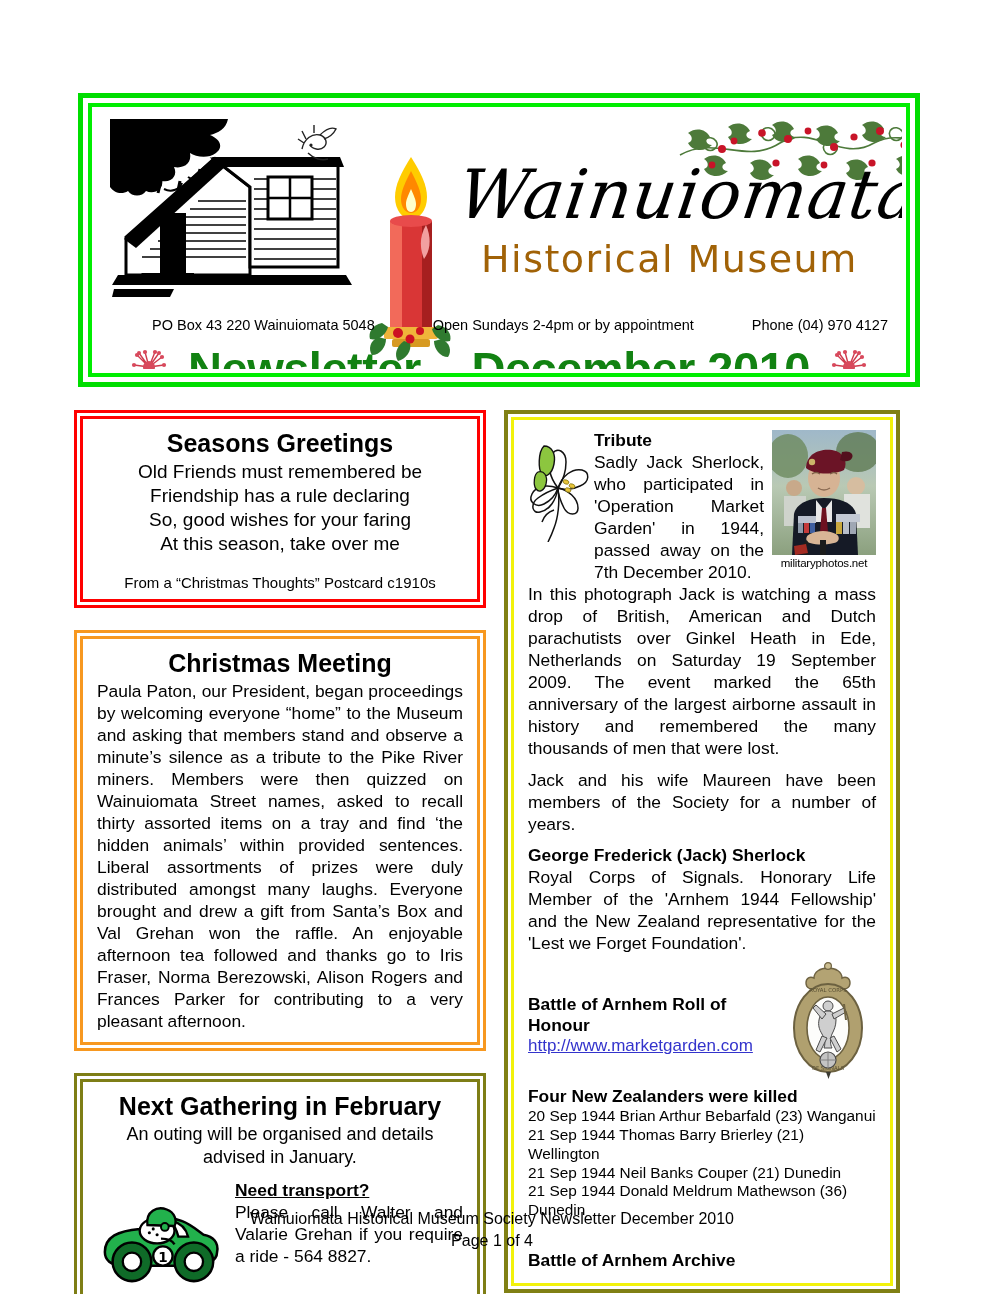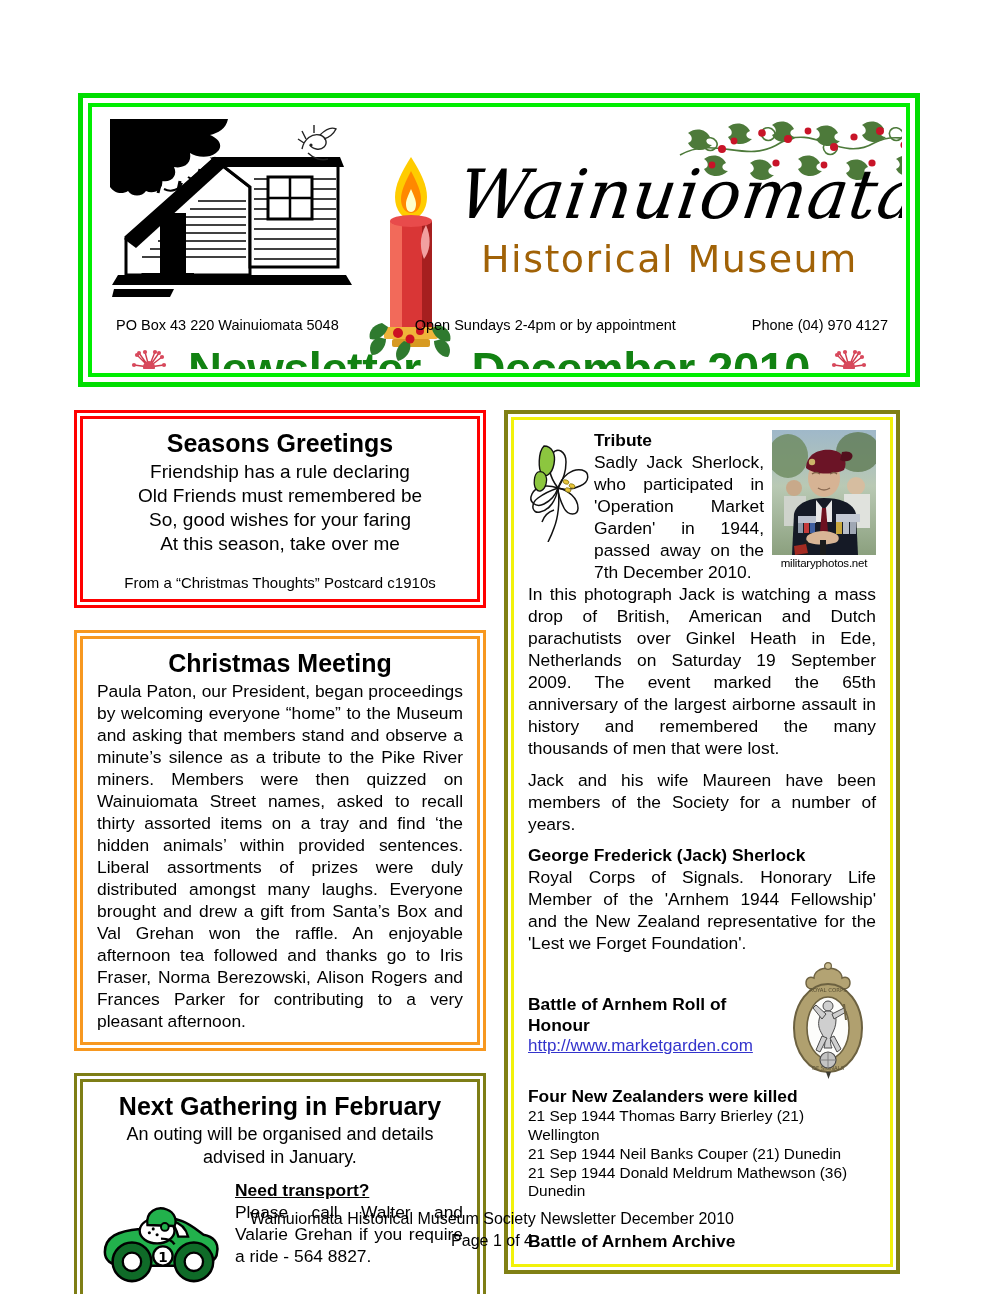--- a/index.html
+++ b/index.html
@@ -114,21 +114,21 @@
     position: absolute;
     left: 20px;
     right: 14px;
     top: 203px;
     height: 22px;
     display: flex;
     justify-content: space-between;
     align-items: center;
     font-size: 14.5px;
   }
-  .header-meta span { white-space: nowrap; }
+  .header-meta span { white-space: nowrap; margin-left: 36px; }
   .newsletter-title-row {
     position: absolute;
     left: 0; right: 0;
     top: 228px;
     height: 58px;
     display: flex;
     align-items: center;
     justify-content: center;
     gap: 18px;
   }
@@ -508,22 +508,22 @@
         </div>
       </div>
     </div>
   </div>
 
   <div class="col-left">
 
     <div class="panel panel-red">
       <div class="panel-inner">
         <div class="box-title">Seasons Greetings</div>
+        <div class="greeting-line">Old Friends must remembered be</div>
         <div class="greeting-line">Friendship has a rule declaring</div>
-        <div class="greeting-line">Old Friends must remembered be</div>
         <div class="greeting-line">So, good wishes for your faring</div>
         <div class="greeting-line">At this season, take over me</div>
         <div class="greeting-source">From a “Christmas Thoughts” Postcard c1910s</div>
       </div>
     </div>
 
     <div class="gap-md"></div>
 
     <div class="panel panel-orange">
       <div class="panel-inner">
@@ -702,20 +702,21 @@
 
         <div class="gap-lg"></div>
 
         <p class="sub-head">Battle of Arnhem Roll of Honour</p>
         <a class="link-text" href="#">http://www.marketgarden.com</a>
 
         <div class="gap-lg"></div>
 
         <p class="sub-head">Four New Zealanders were killed</p>
         <ul class="killed-list">
+          <li>20 Sep 1944 Brian Arthur Bebarfald (23) Wanganui</li>
           <li>21 Sep 1944 Thomas Barry Brierley (21) Wellington</li>
           <li>21 Sep 1944 Neil Banks Couper (21) Dunedin</li>
           <li>21 Sep 1944 Donald Meldrum Mathewson (36) Dunedin</li>
         </ul>
 
         <div class="gap-lg"></div>
 
         <p class="sub-head">Battle of Arnhem Archive</p>
       </div>
     </div>

